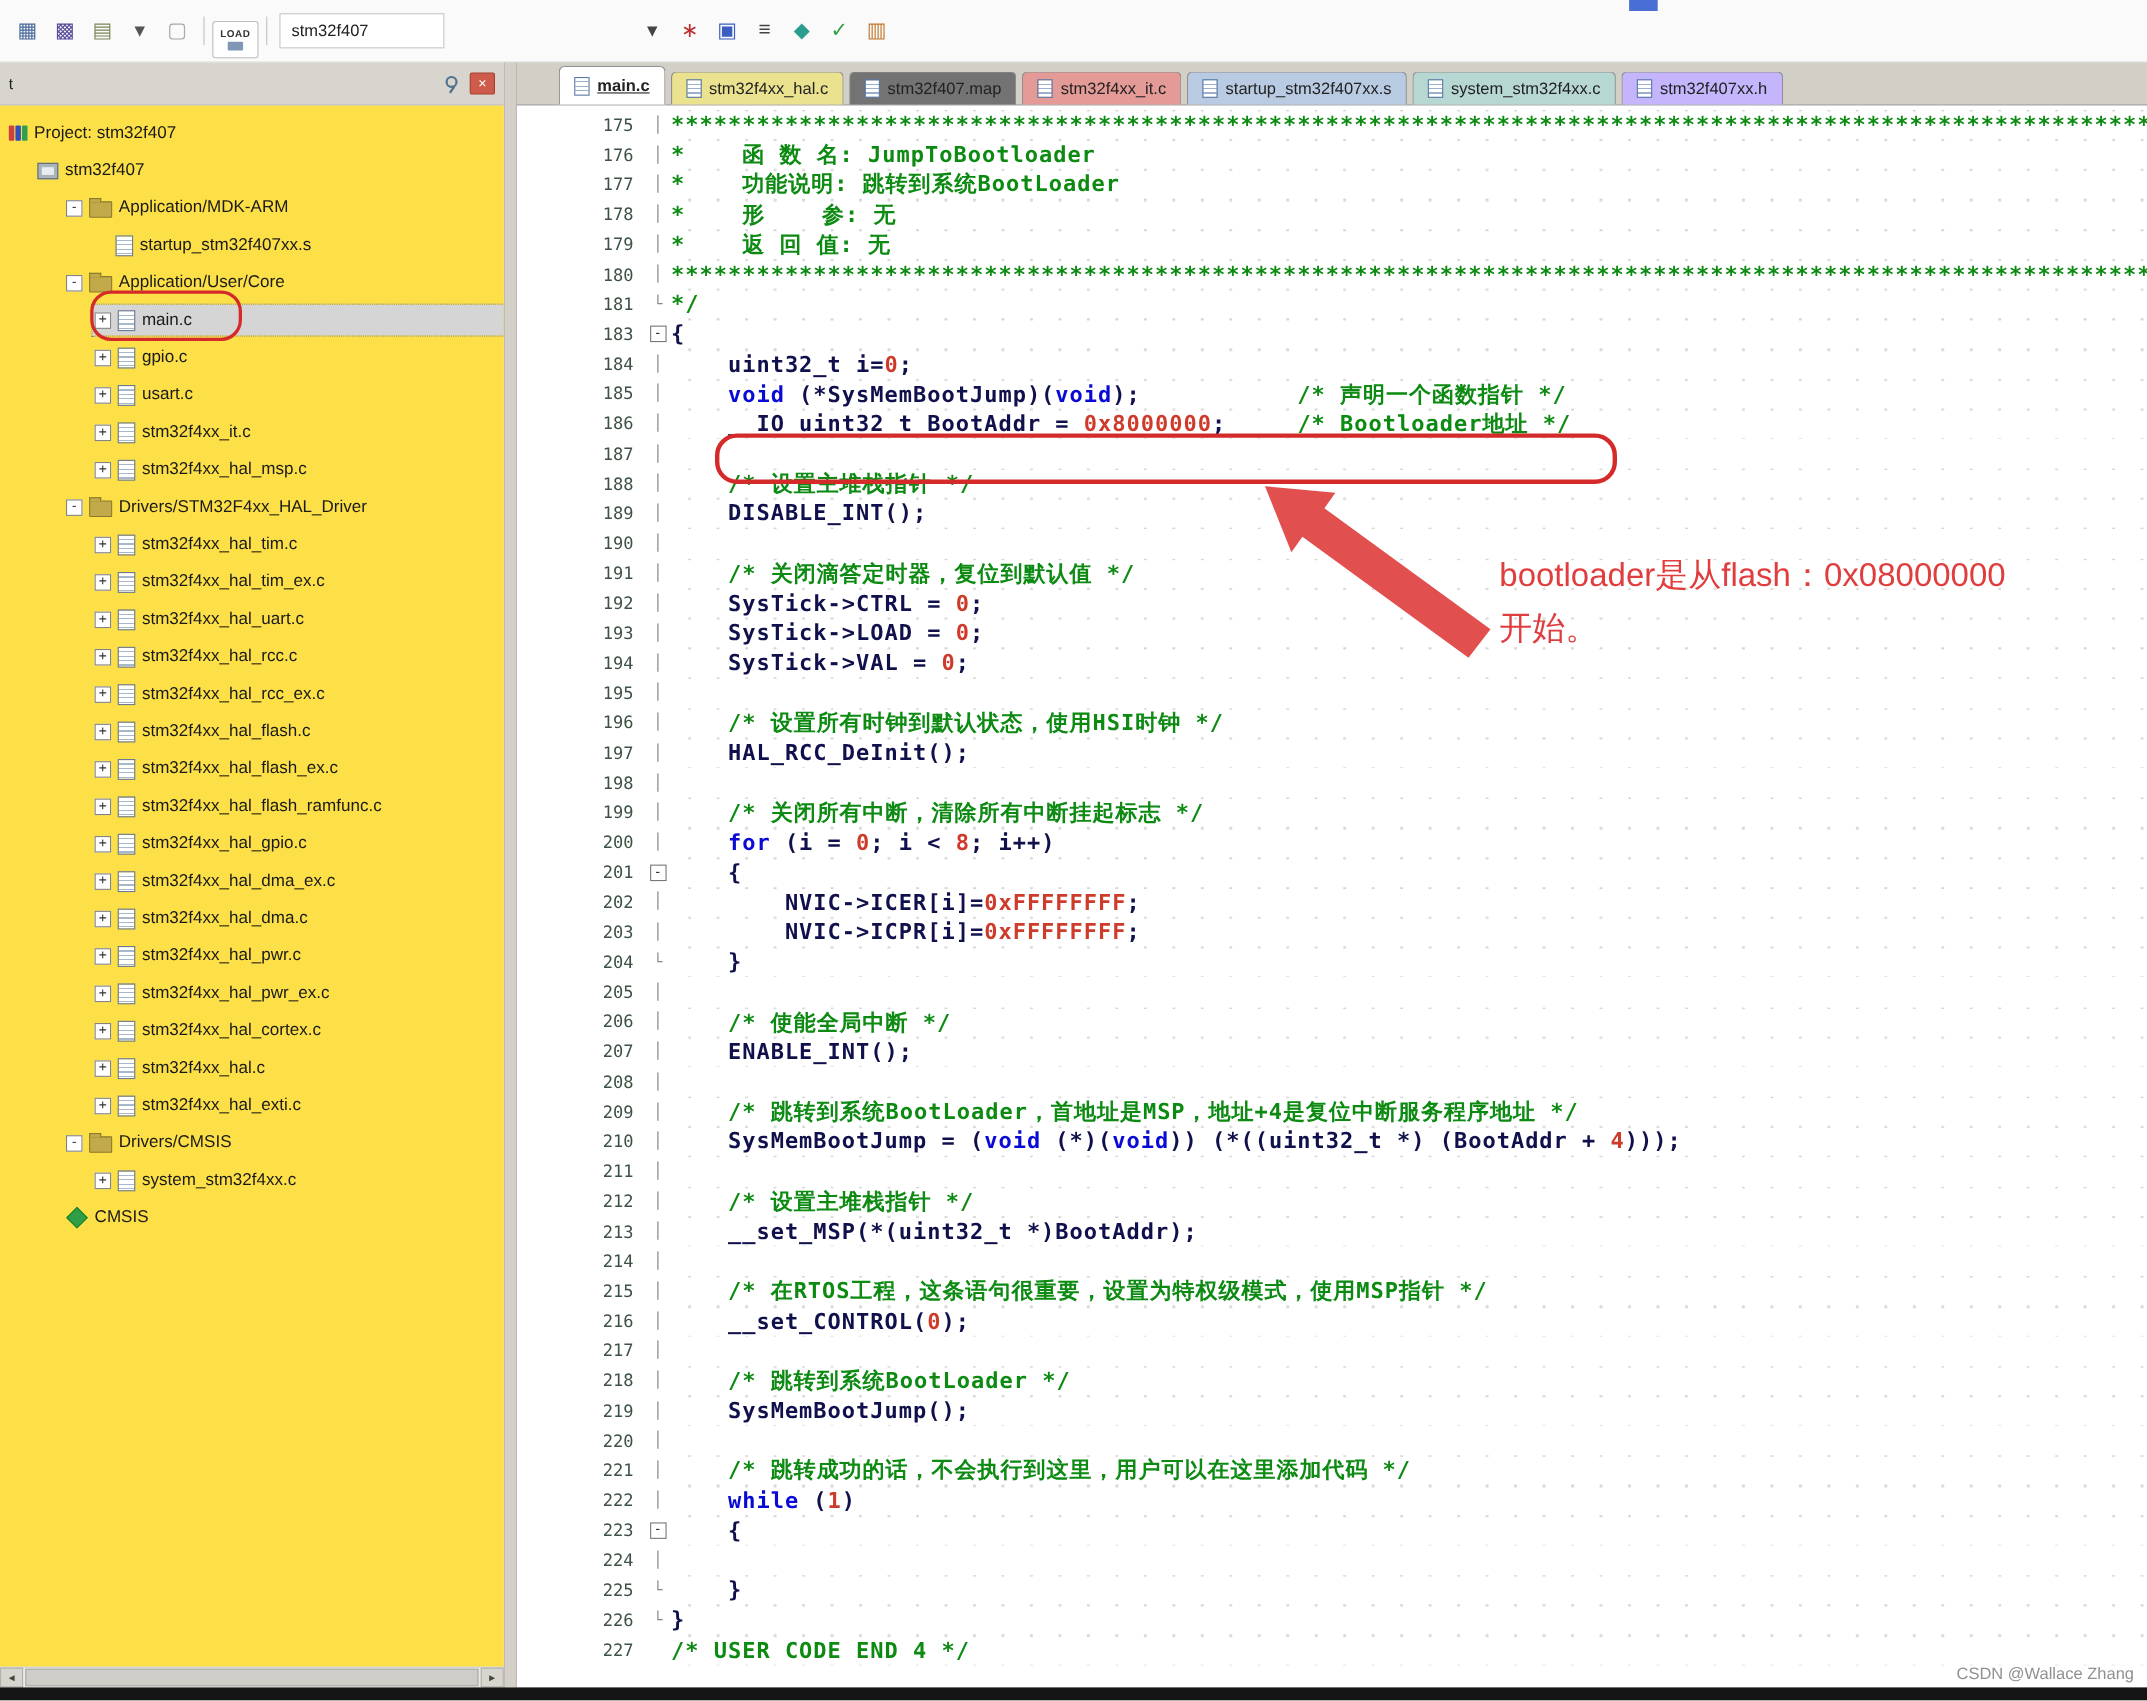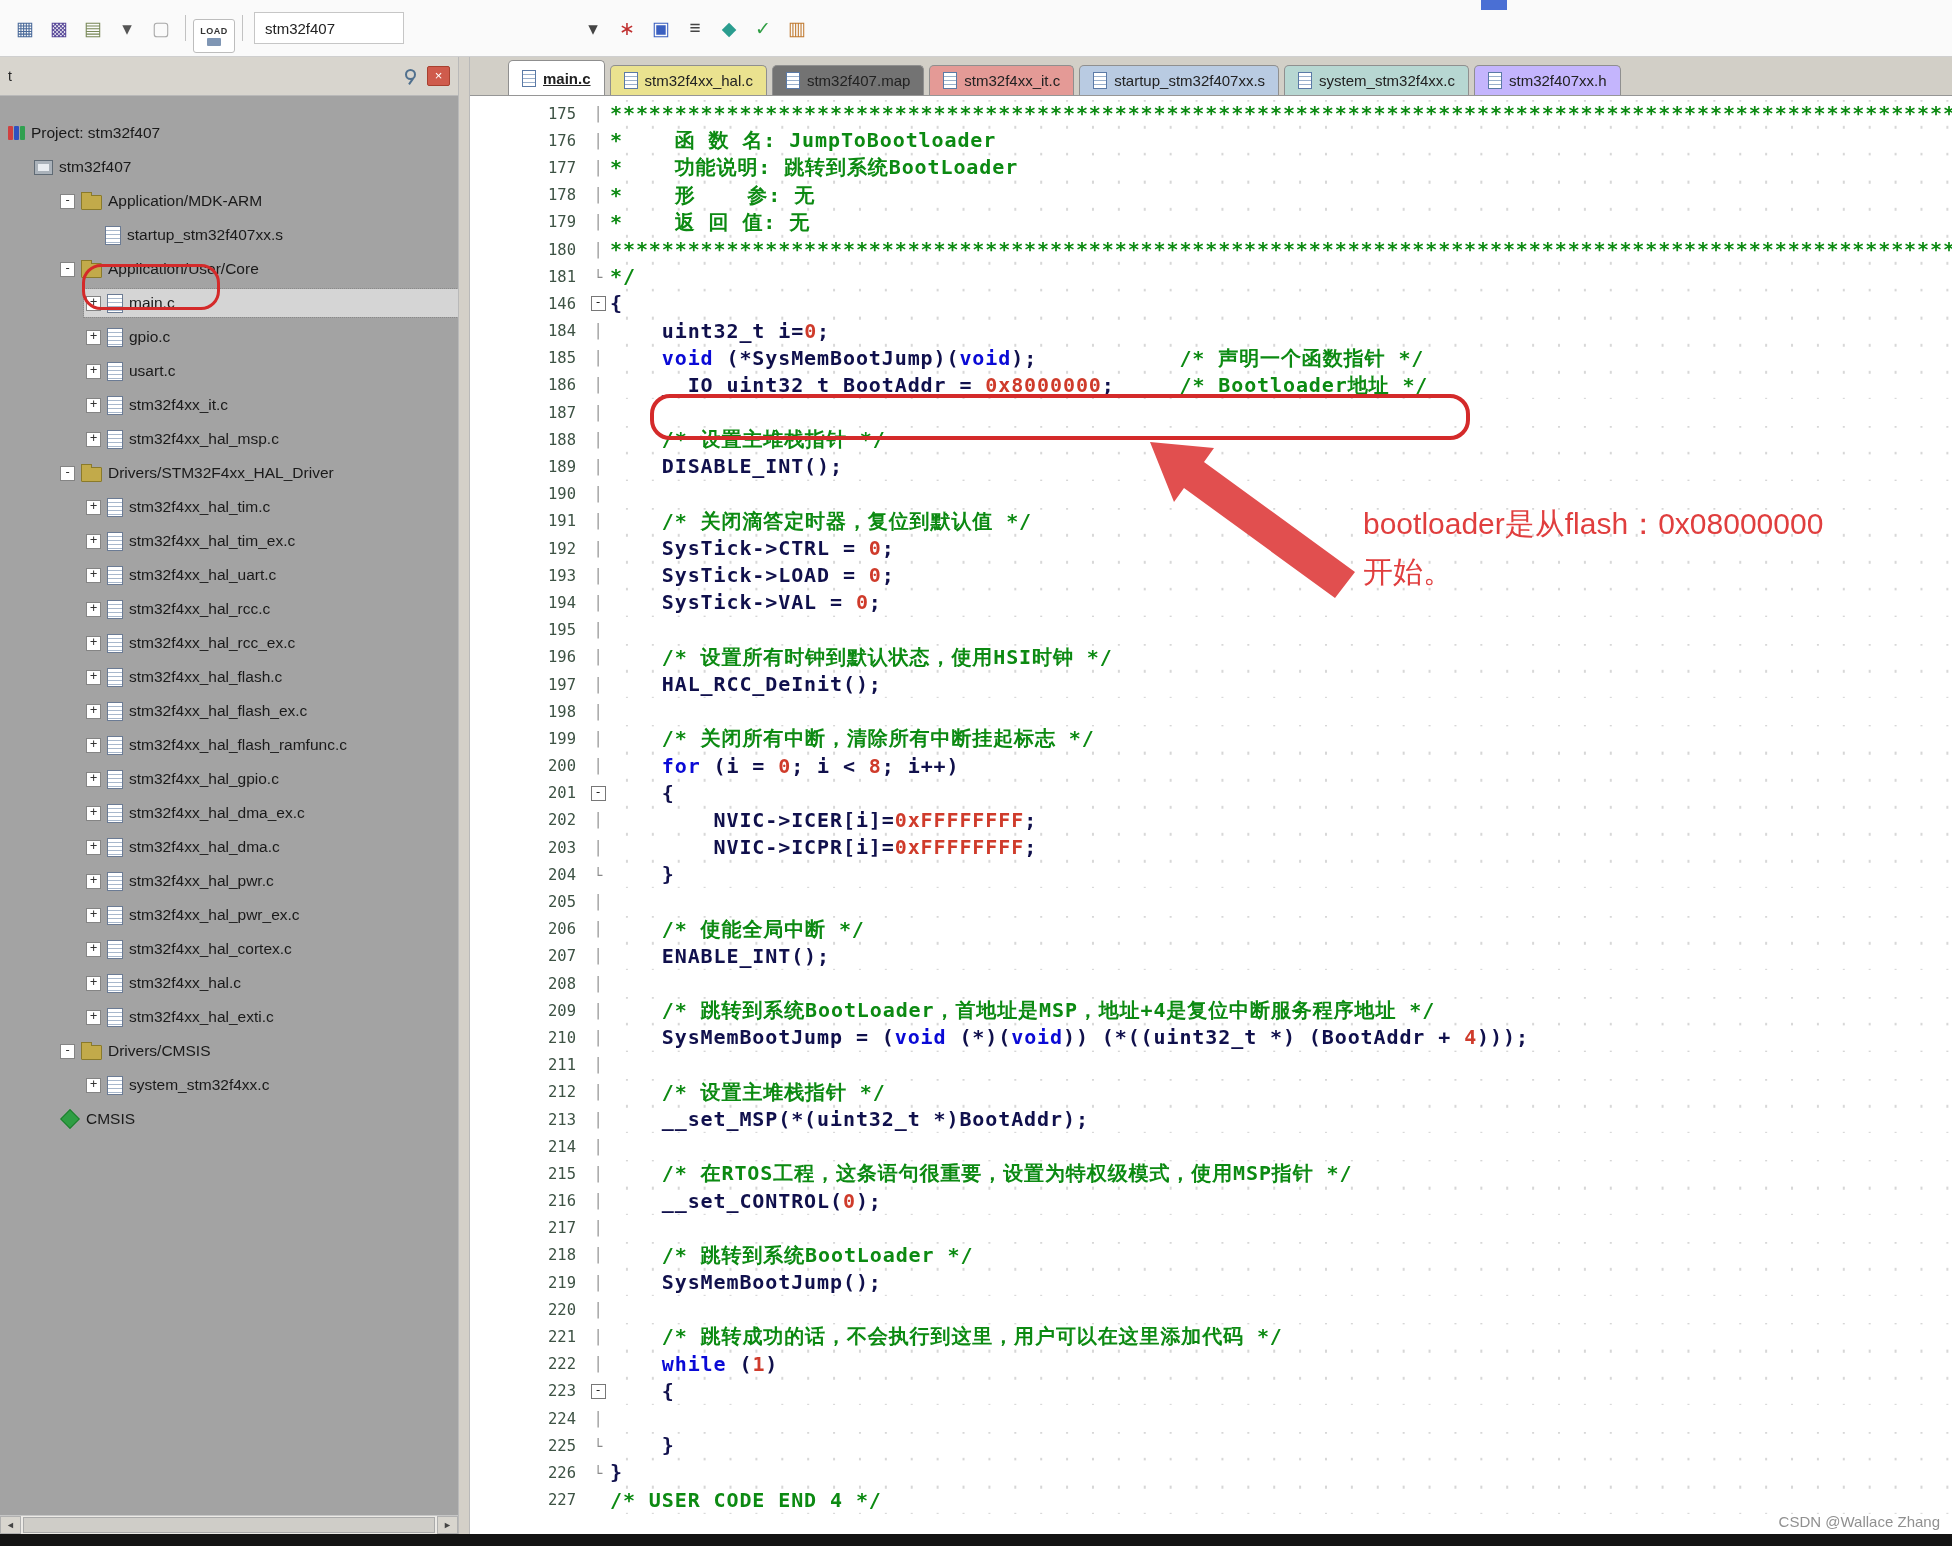--- a/index.html
+++ b/index.html
@@ -32,21 +32,21 @@
   .sidebar{width:458px;display:flex;flex-direction:column;background:#fff;flex:none;}
   .sidebar-header{height:38px;background:#d8d5ce;border-bottom:1px solid #b9b9b9;
     display:flex;align-items:center;padding:0 8px;flex:none;}
   .panel-title{flex:1;font-size:14px;color:#222;}
   .pin{width:15px;height:15px;position:relative;margin-right:8px;}
   .pin::before{content:"";position:absolute;width:7px;height:7px;border:2px solid #50708e;border-radius:50%;left:1px;top:0;}
   .pin::after{content:"";position:absolute;width:2px;height:7px;background:#50708e;left:6px;top:9px;transform:rotate(35deg);}
   .close-btn{width:21px;height:18px;background:#cf5b4c;color:#fff;font-size:13px;line-height:17px;
     text-align:center;border-radius:2px;border:1px solid #a8402f;}
 
-  .tree{flex:1;overflow:hidden;padding-top:20px;background:#a3a3a3;position:relative;}
+  .tree{flex:1;overflow:hidden;padding-top:8px;background:#fde047;position:relative;}
   .tree-row{height:34px;display:flex;align-items:center;white-space:nowrap;}
   .band{display:flex;align-items:center;height:28px;flex:1;gap:6px;padding-left:2px;}
   .band.sel{background:#d5d5d5;outline:1px dotted #8a8a8a;}
   .tree-label{font-size:15.5px;color:#1a1a1a;}
   .box{width:13px;height:13px;border:1px solid #848484;background:#fff;font-size:12px;line-height:11px;
     text-align:center;color:#333;flex:none;font-family:"DejaVu Sans Mono",monospace;}
   .box-spacer{width:13px;height:13px;flex:none;}
   .icon-project{width:17px;height:14px;display:flex;gap:1px;flex:none;}
   .icon-project i{flex:1;border-radius:1px;}
   .icon-target{width:17px;height:13px;background:#aab2ba;border:1px solid #5f6a74;flex:none;position:relative;}
@@ -426,21 +426,21 @@
             <span class="ln">180</span>
             <span class="fold">│</span>
             <span class="src"><span class="tok-c">******************************************************************************************************************************************************</span></span>
           </div>
           <div class="code-row">
             <span class="ln">181</span>
             <span class="fold">└</span>
             <span class="src"><span class="tok-c">*/</span></span>
           </div>
           <div class="code-row">
-            <span class="ln">146</span>
+            <span class="ln">183</span>
             <span class="fold">
               <span class="fbox">-</span>
             </span>
             <span class="src"><span class="tok-p">{</span></span>
           </div>
           <div class="code-row">
             <span class="ln">184</span>
             <span class="fold">│</span>
             <span class="src"><span class="tok-p">    uint32_t i=</span><span class="tok-n">0</span><span class="tok-p">;</span></span>
           </div>

